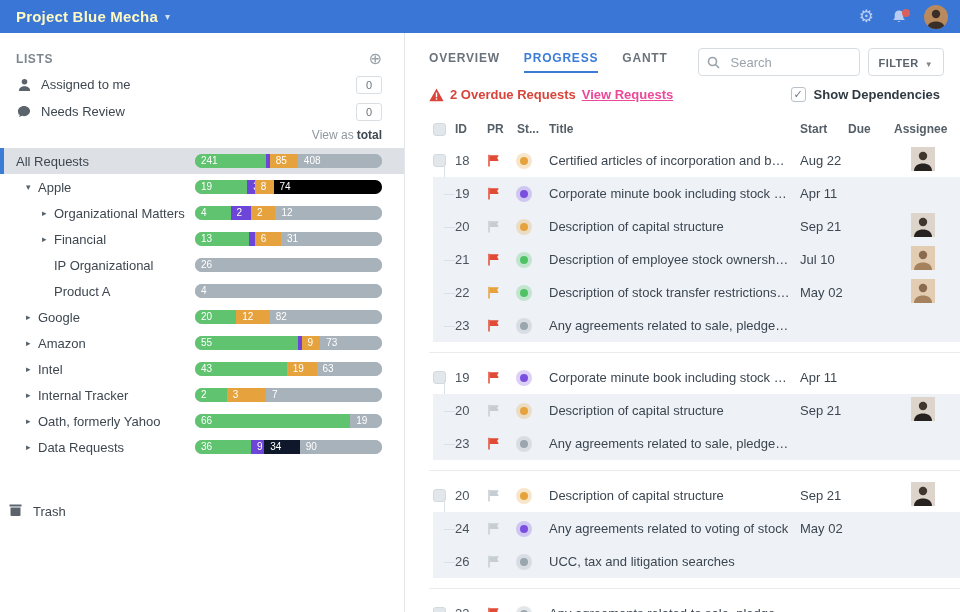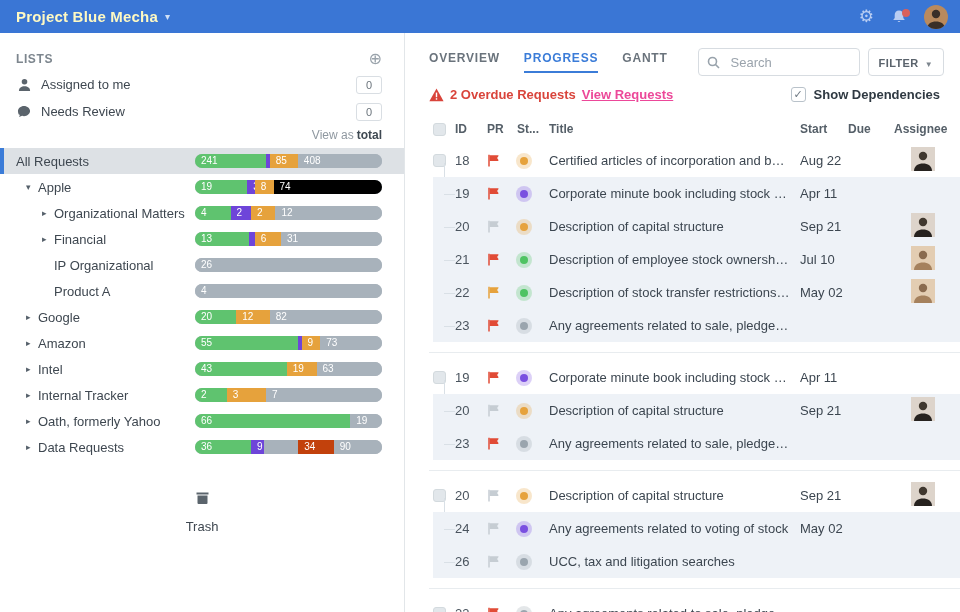--- a/index.html
+++ b/index.html
@@ -52,22 +52,22 @@
   .sb-row.selected { background:#dde1e5; }
   .sb-row.selected::before { content:''; position:absolute; left:0; top:0; bottom:0; width:4px;
     background:#3b7cd8; }
   .sb-row .arrow { width:12px; font-size:9px; color:#55606a; flex:0 0 12px; }
   .sb-row .name { font-size:13px; color:#3e4750; white-space:nowrap; }
   .sb-bar { position:absolute; right:22px; width:187px; height:14px; border-radius:7px;
     overflow:hidden; display:flex; background:#a8b2bb; }
   .seg { height:100%; display:flex; align-items:center; overflow:hidden; flex:0 0 auto; }
   .seg span { color:#fff; font-size:10px; padding-left:6px; line-height:14px; white-space:nowrap; }
 
-  .sb-trash { display:flex; align-items:center; gap:10px; padding:0 8px; margin-top:30px;
-    height:26px; cursor:pointer;flex-direction:column; }
+  .sb-trash { display:flex; align-items:center; gap:10px; padding:0 8px; margin-top:38px;
+    height:26px; cursor:pointer; }
   .sb-trash svg { fill:#5b646c; }
   .sb-trash .lb { font-size:13px; }
 
   
   .main-head { display:flex; align-items:center; padding:0 16px 0 24px; height:34px; }
   .mtabs { display:flex; gap:24px; }
   .mtab { font-size:12px; font-weight:bold; letter-spacing:.8px; color:#6a737c; padding-bottom:6px;
     cursor:pointer; }
   .mtab.active { color:#3b7cd8; border-bottom:2px solid #3b7cd8; }
   .head-right { margin-left:auto; display:flex; gap:8px; }
@@ -338,21 +338,21 @@
           <div class="sb-row" style="padding-left: 26px;">
             <span class="arrow">▸</span>
             <span class="name">Data Requests</span>
             <span class="sb-bar">
               <span class="seg" style="width: 30%; background: rgb(95, 195, 111);">
                 <span>36</span>
               </span>
               <span class="seg" style="width: 7%; background: rgb(110, 69, 217);">
                 <span>9</span>
               </span>
-              <span class="seg" style="width: 19%; background: #c2410c; margin-left: 34px;">
+              <span class="seg" style="width: 19%; background: #0f172a;">
                 <span>34</span>
               </span>
               <span class="seg" style="width: 44%; background: rgb(168, 178, 187);">
                 <span>90</span>
               </span>
             </span>
           </div>
         </div>
       <div class="sb-trash">
         <span>

